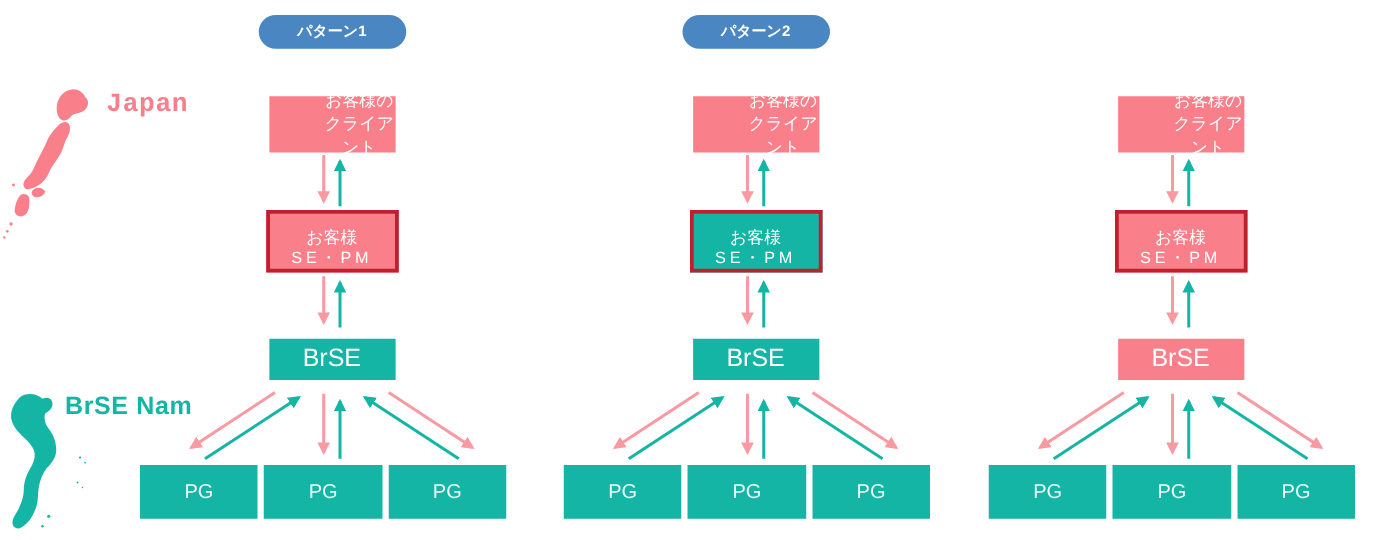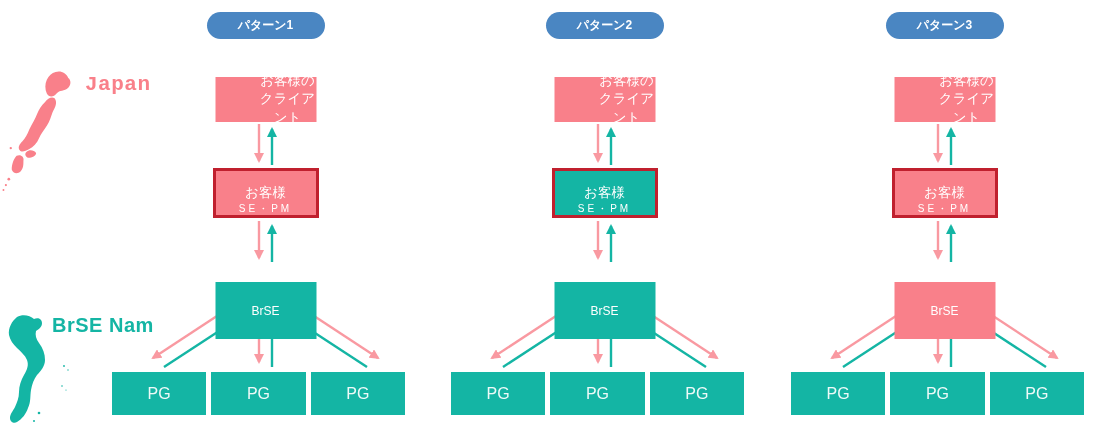--- a/index.html
+++ b/index.html
@@ -28,22 +28,22 @@
     width:118px;height:27px;border-radius:14px;background:var(--badge_blue);
     color:var(--text_white);font-weight:bold;font-size:12px;
     display:flex;align-items:center;justify-content:center;}
 
   .box{position:absolute;left:50%;transform:translateX(-50%);
     display:flex;flex-direction:column;align-items:center;justify-content:center;
     color:var(--text_white);text-align:center;box-sizing:border-box;}
   .box-client{top:77px;width:101px;height:45px;font-size:13.5px;line-height:1.35;padding-left:44px;}
   .box-sepm{top:168px;width:106px;height:50px;border:3px solid var(--dark_red);
     font-size:13.5px;line-height:1.3;justify-content:flex-end;}
-  .box-sepm .l2{font-size:10px;letter-spacing:3px;}
-  .box-brse{top:282px;width:101px;height:57px;font-size:12px;}
+  .box-sepm .l2{font-size:13px;letter-spacing:3px;}
+  .box-brse{top:271px;width:101px;height:33px;font-size:20px;}
   .pg-row{position:absolute;top:372px;left:0;right:14px;height:43px;display:flex;gap:5px;}
   .pg-box{flex:1;display:flex;align-items:center;justify-content:center;
     color:#eefaf8;font-size:16px;}
 
   .arrows{position:absolute;inset:0;width:307px;height:432px;pointer-events:none;}
   .s-pink{stroke:var(--pink_arrow);stroke-width:2.4;fill:none;}
   .s-teal{stroke:var(--teal);stroke-width:2.4;fill:none;}
   .h-pink{fill:var(--pink_arrow);}
   .h-teal{fill:var(--teal);}
 </style>
@@ -169,21 +169,20 @@
       <line class="s-pink" x1="147" y1="221" x2="147" y2="258" marker-end="url(#hp3)"></line>
       <line class="s-pink" x1="147" y1="315" x2="147" y2="362" marker-end="url(#hp3)"></line>
       <line class="s-pink" x1="108" y1="314" x2="41" y2="358" marker-end="url(#hp3)"></line>
       <line class="s-pink" x1="199" y1="314" x2="266" y2="358" marker-end="url(#hp3)"></line>
       <line class="s-teal" x1="160" y1="165" x2="160" y2="129" marker-end="url(#ht3)"></line>
       <line class="s-teal" x1="160" y1="262" x2="160" y2="226" marker-end="url(#ht3)"></line>
       <line class="s-teal" x1="160" y1="367" x2="160" y2="321" marker-end="url(#ht3)"></line>
       <line class="s-teal" x1="52" y1="367" x2="127" y2="318" marker-end="url(#ht3)"></line>
       <line class="s-teal" x1="255" y1="367" x2="180" y2="318" marker-end="url(#ht3)"></line>
     </svg>
-    <div class="badge">パターン3</div>
     <div class="box box-client" style="background: rgb(249, 128, 138);">
       <span>お客様の</span>
       <span>クライアント</span>
     </div>
     <div class="box box-sepm" style="background: rgb(249, 128, 138); border-color: rgb(192, 32, 46);">
       <span class="l1">お客様</span>
       <span class="l2">SE・PM</span>
     </div>
     <div class="box box-brse" style="background: rgb(249, 128, 138);">
       <span>BrSE</span>

